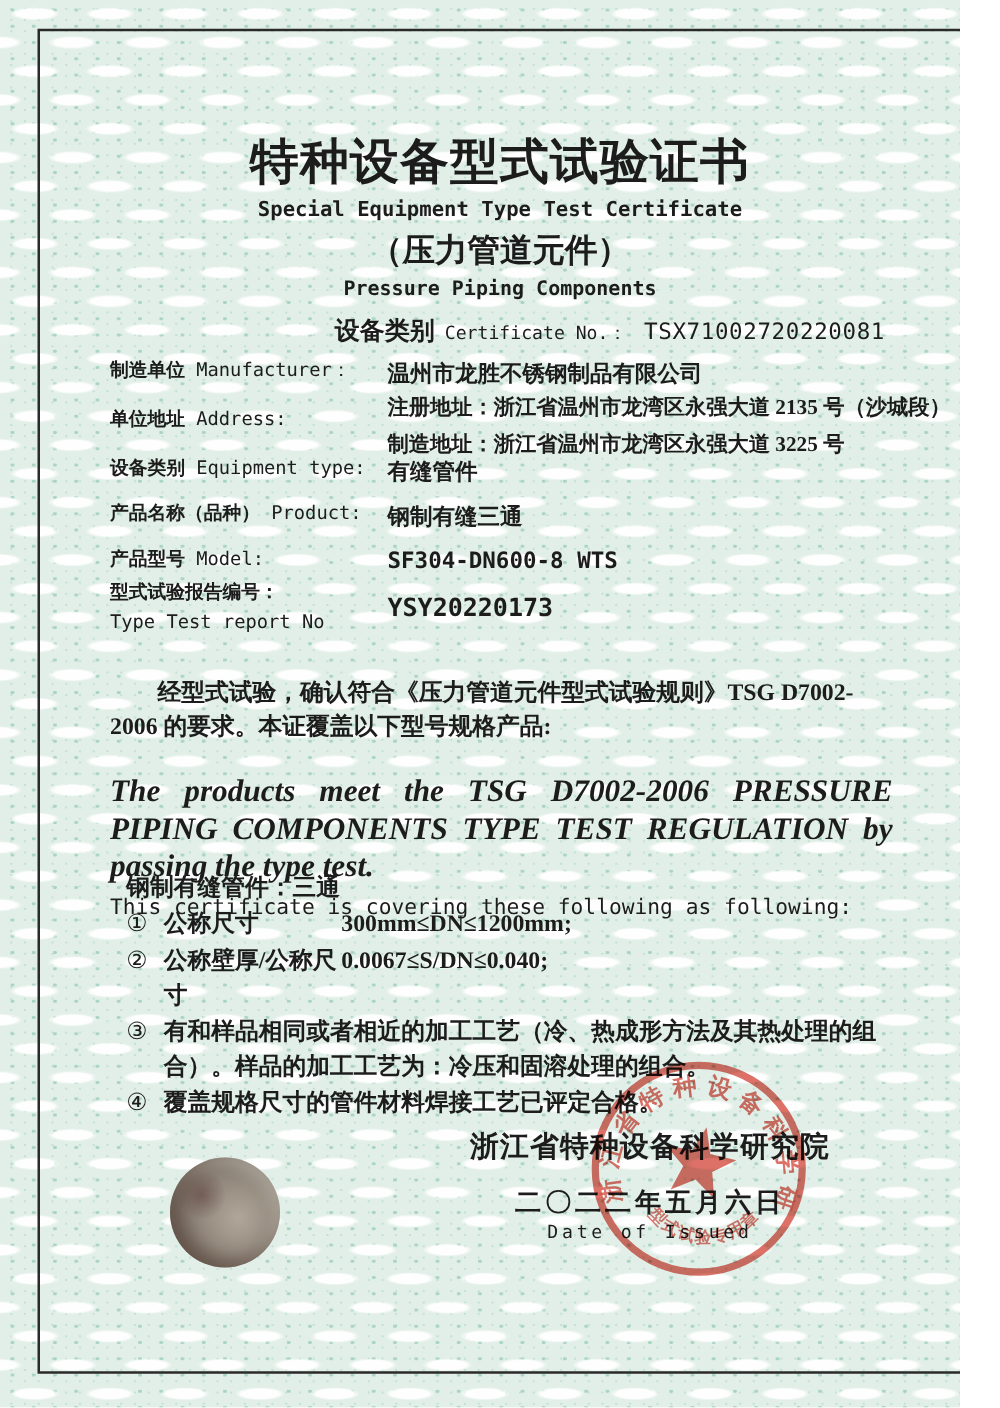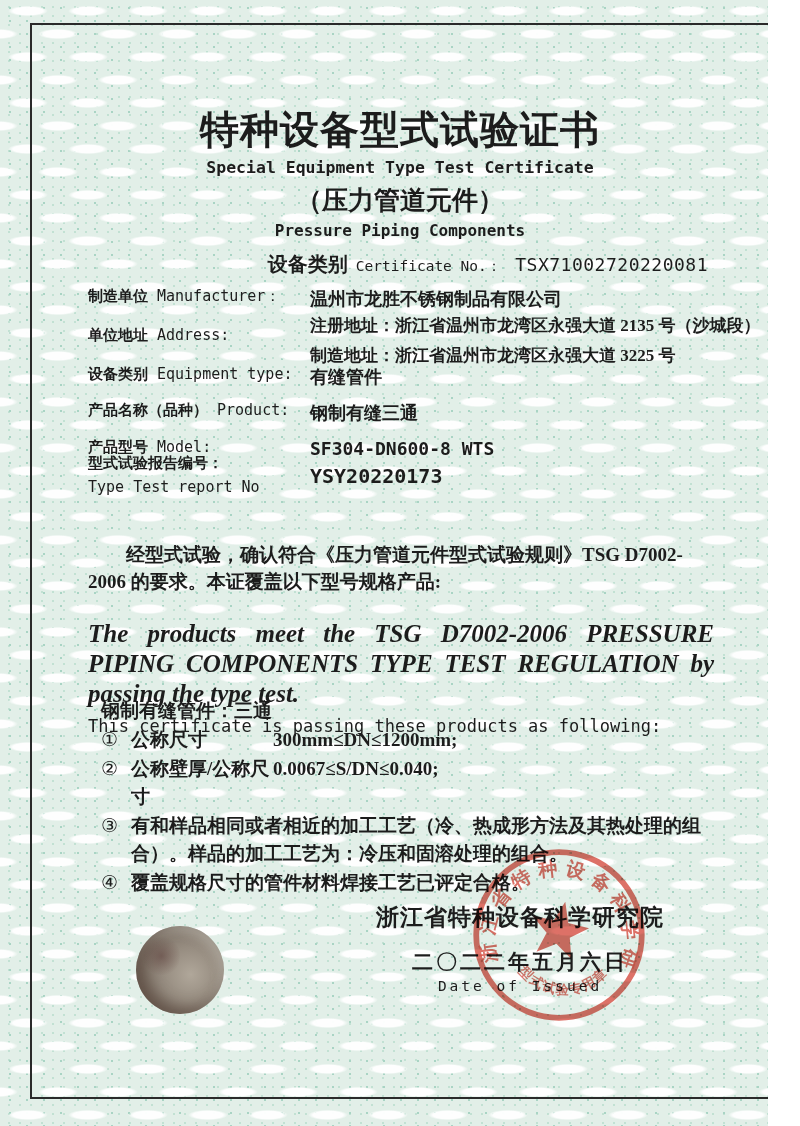--- a/index.html
+++ b/index.html
@@ -142,32 +142,32 @@
   </div>
 
   <div class="field" style="top:438px;">
     <span class="flabel">
       <span class="cn">产品型号</span>
       <span class="en mono">Model:</span>
     </span>
     <span class="fvalue mono">SF304-DN600-8 WTS</span>
   </div>
 
-  <div class="field" style="top:454px;">
+  <div class="field" style="top:464px;">
     <span class="flabel">
       <div class="cn">型式试验报告编号：</div>
       <div class="en mono" style="margin-left:0;margin-top:5px;">Type Test report No</div>
     </span>
     <span class="fvalue mono" style="top:10px;font-size:20px;">YSY20220173</span>
   </div>
 
   <div class="statement">
     <p class="st-cn">经型式试验，确认符合《压力管道元件型式试验规则》TSG D7002-2006 的要求。本证覆盖以下型号规格产品:</p>
     <p class="st-en-bold">The products meet the TSG D7002-2006 PRESSURE PIPING COMPONENTS TYPE TEST REGULATION by passing the type test.</p>
-    <p class="st-en-mono mono">This certificate is passing these products as following:</p>
+    <p class="st-en-mono mono">This certificate is covering these following as following:</p>
   </div>
 
   <div class="products">
     <div class="p-heading">钢制有缝管件：三通</div>
     <div class="p-row">
       <span class="p-num">①</span>
       <span class="p-name">公称尺寸</span>
       <span class="p-spec">300mm≤DN≤1200mm;</span>
     </div>
     <div class="p-row">

